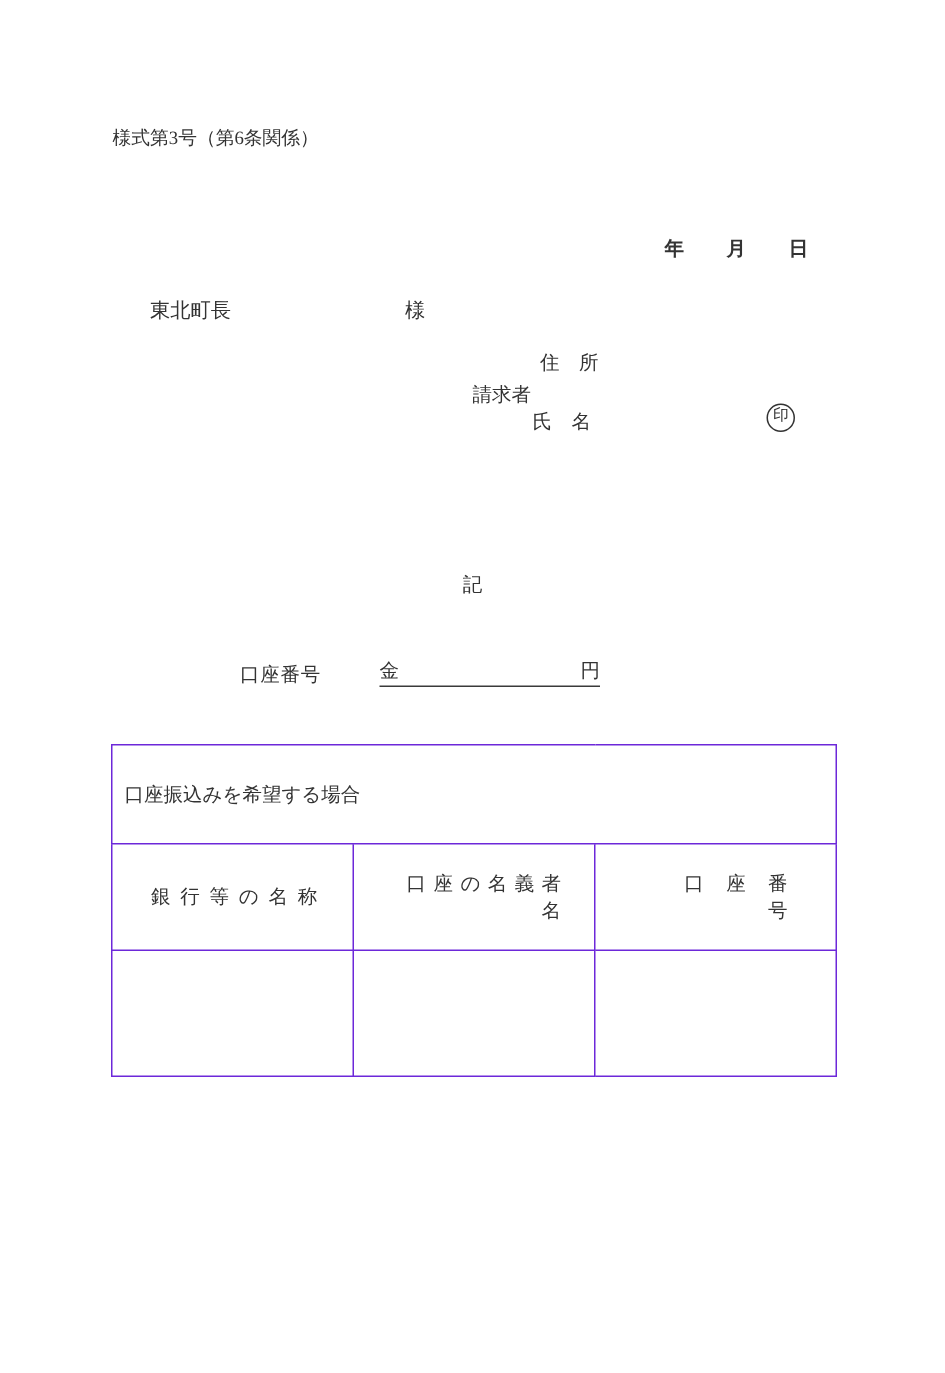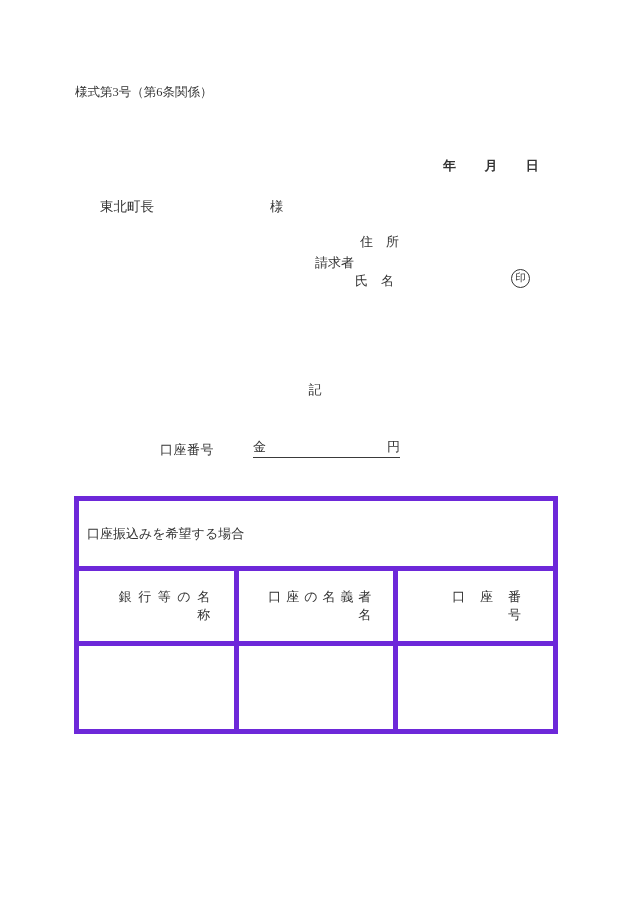--- a/index.html
+++ b/index.html
@@ -44,21 +44,21 @@
   }
 
   table.account-table{
     position:absolute;left:74px;top:496px;
     width:484px;
     border-collapse:collapse;
     table-layout:fixed;
     font-size:13px;color:#333333;
   }
   table.account-table td,table.account-table th{
-    border:5px solid #6d28d9;
+    border:1px solid #6d28d9;
     font-weight:normal;
     padding:17px;
   }
   .caption-cell{height:31px;padding-left:8px !important;text-align:left;font-size:13px;}
   .header-row th{height:32px;text-align:right;vertical-align:middle;}
   .col-bank{width:171px;}
   .col-holder{width:165px;}
   .col-number{width:148px;border-radius:16px;}
   .ls-bank{letter-spacing:0.5em;text-indent:0.5em;}
   .ls-holder{letter-spacing:0.38em;text-indent:0.38em;}

